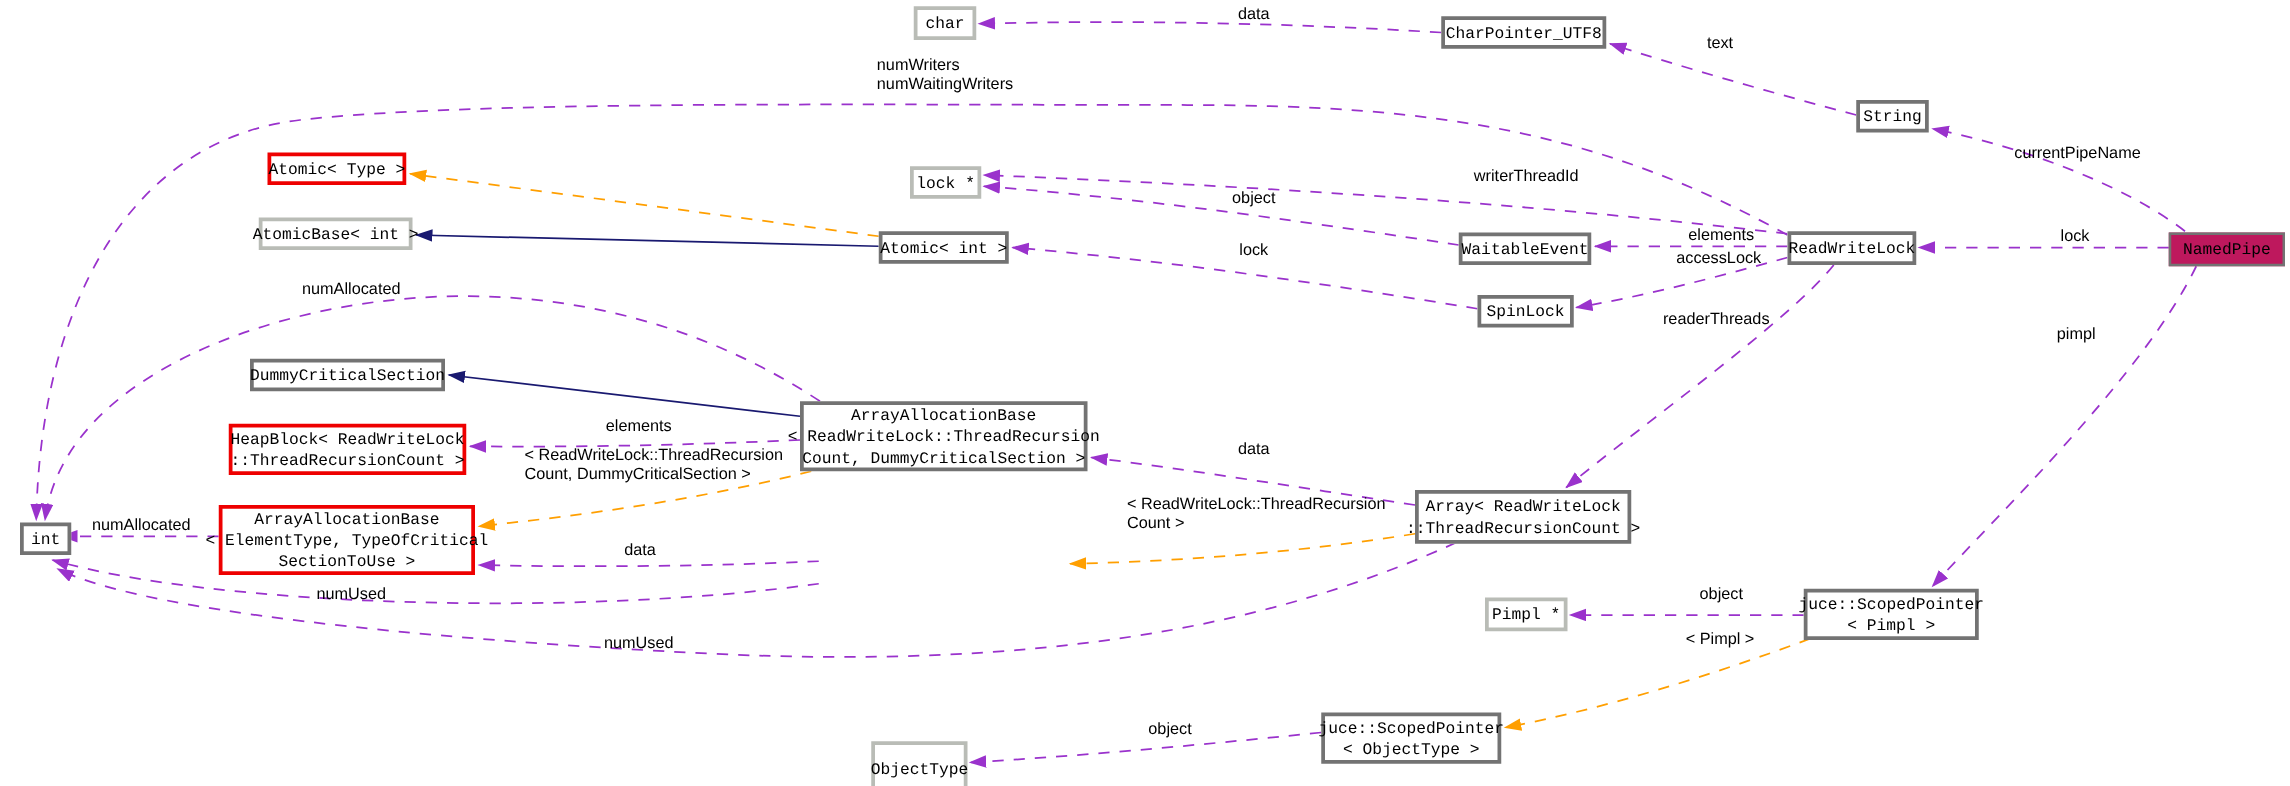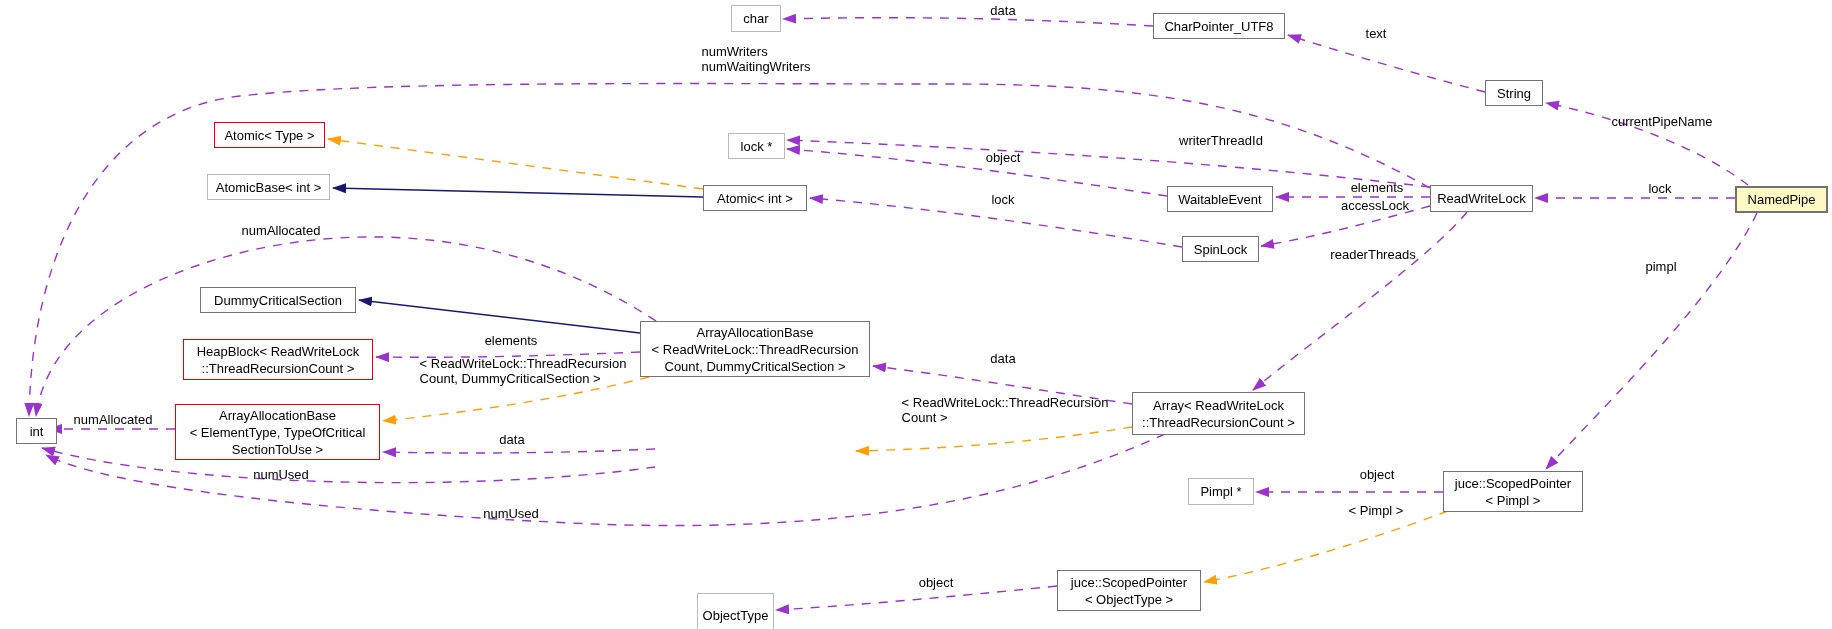--- a/index.html
+++ b/index.html
@@ -6,27 +6,27 @@
   .canvas {
     position:relative; width:1832px; height:629px; background:#ffffff;
     font-family:"Liberation Sans", sans-serif; color:#000; overflow:hidden;
   }
   svg.edges { position:absolute; left:0; top:0; width:1832px; height:629px; }
   .edge-use { fill:none; stroke:#9a32cc; stroke-width:1.4; stroke-dasharray:9 8; }
   .edge-tpl { fill:none; stroke:#ff9f00; stroke-width:1.4; stroke-dasharray:9 8; }
   .edge-inh { fill:none; stroke:#191970; stroke-width:1.4; }
   .node {
     position:absolute; box-sizing:border-box; background:#ffffff;
-    border:1px solid #737373; display:flex; flex-direction:column;
+    border:3px solid #737373; display:flex; flex-direction:column;
     align-items:center; justify-content:center; text-align:center;
-    font-size:13px; line-height:17px; white-space:nowrap; cursor:pointer;
+    font-size:13px; line-height:17px; white-space:nowrap; cursor:pointer;font-family:Liberation Mono, monospace;
   }
   .node.gray { border-color:#b9bcb6; cursor:default; }
   .node.red  { border-color:#ee0000; }
-  .node.main { background:#fef9c3; border-width:2px; cursor:default; }
+  .node.main { background:#be185d; border-width:2px; cursor:default; }
   .elabel {
     position:absolute; transform:translateX(-50%); font-size:13px;
     line-height:15px; white-space:nowrap;
   }
   .elabel span { display:block; }
 </style>
 </head>
 <body>
 
 <div class="canvas">

